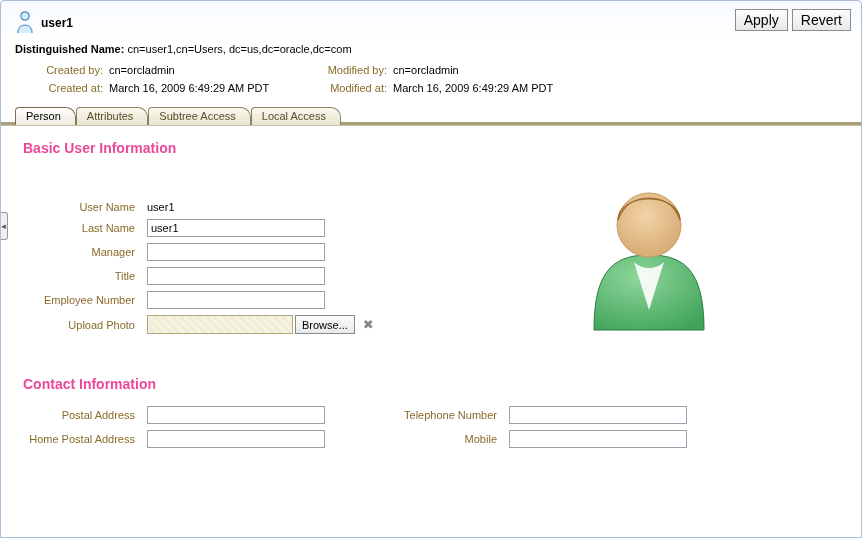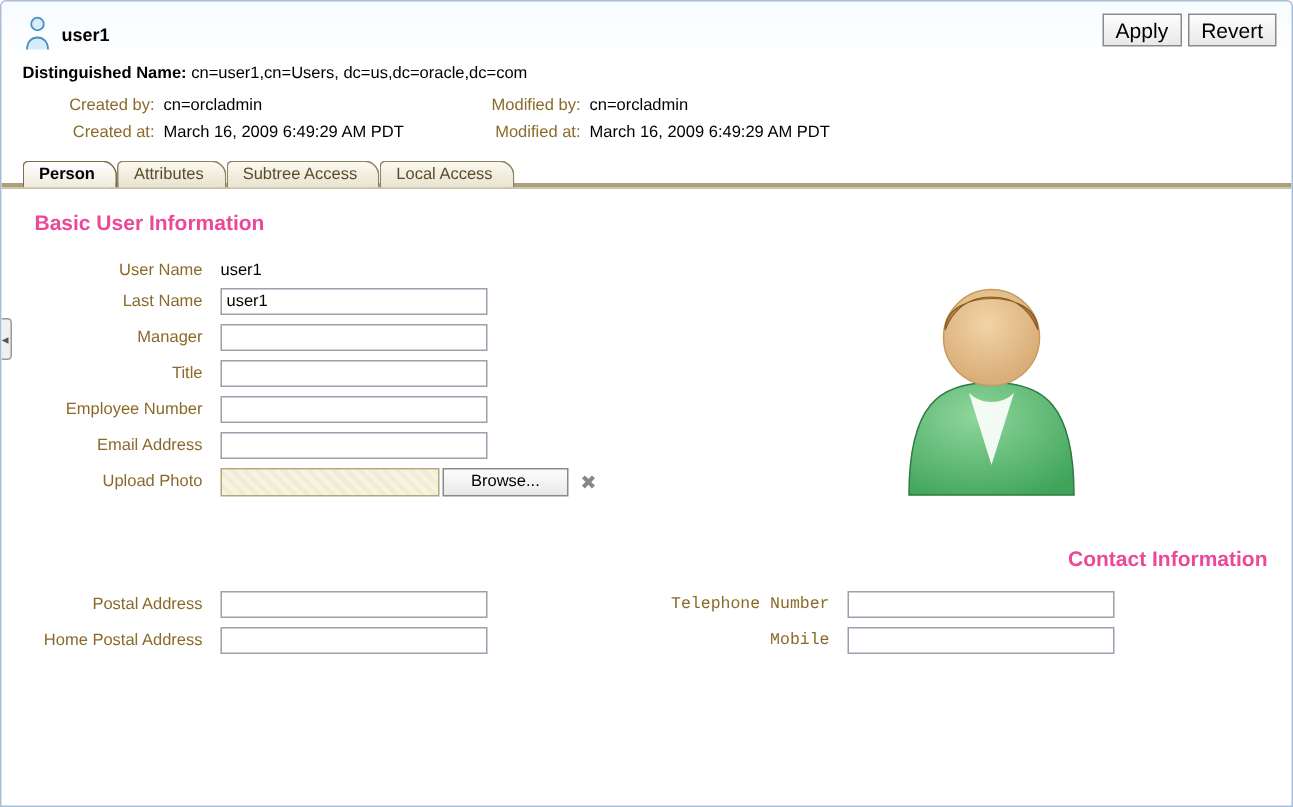--- a/index.html
+++ b/index.html
@@ -86,21 +86,21 @@
     padding: 2px 14px 3px 10px;
     margin-right: 0px;
     background: linear-gradient(to bottom, #fbf9f0, #e8e3cf);
     color: #5a4c2a;
     font-size: 11px;
     cursor: pointer;
   }
   .tab.active {
     background: linear-gradient(to bottom, #fff, #efeadd);
     color: #000;
-    font-weight: bold;
+    font-weight: normal;
     border-color: #7a6f4c;
   }
 
   .content-outer {
     flex: 1;
     display: flex;
     overflow: hidden;
     border-top: 1px solid #c7c1a8;
     position: relative;
   }
@@ -129,25 +129,25 @@
   .content-scroll::-webkit-scrollbar { width: 16px; }
   .content-scroll::-webkit-scrollbar-track { background: #efeef1; border-left:1px solid #dcdce0; }
   .content-scroll::-webkit-scrollbar-thumb { background: linear-gradient(to right,#d9e6f7,#b9cfea); border:1px solid #9bb4d6; border-radius:2px; }
   .content-scroll::-webkit-scrollbar-button { height:16px; background:#eaeef6; border:1px solid #b7c3d5; }
 
   .section-title {
     color: #ec4899;
     font-size: 14px;
     margin: 0 0 14px 6px;
   }
-  .section-title.second { margin-top: 24px; text-align: right; }
+  .section-title.second { margin-top: 36px; }
 
   .basic-wrap {
     display: flex;
-    align-items: center;
+    align-items: flex-end;
   }
   .form-col { flex: 0 0 auto; }
   .avatar-col {
     flex: 1;
     display: flex;
     justify-content: center;
     padding-top: 0;
     padding-left: 80px;
   }
 
@@ -179,37 +179,37 @@
     width: 146px;
     height: 19px;
     border: 1px solid #b0a77a;
     background: repeating-linear-gradient(45deg,#f7f3e1 0 3px,#f1ecd6 3px 6px);
     margin-right: 2px;
   }
   .browse-btn {
     height: 19px;
     border: 1px solid #8a8a8a;
     background: linear-gradient(to bottom,#fdfdfd,#e8e8e8);
-    padding: 0 18px;
+    padding: 0 6px;
     font-size: 11px;
     cursor:pointer;
   }
   .clear-photo {
     margin-left: 8px;
     color: #888;
     font-size: 13px;
     cursor:pointer;
   }
 
   .contact-row {
     display: flex;
-    gap: 120px;
+    gap: 64px;
   }
   .contact-col .frow .flabel { width: 130px; }
-  .contact-col.right .frow .flabel { width: 120px; font-family: Liberation Mono, monospace; }
+  .contact-col.right .frow .flabel { width: 120px; }
   .big-avatar svg { display:block; }
   .spacer40 { height:40px; }
 </style>
 </head>
 <body>
 
 <div class="window">
 
   <div class="header-bar">
     <div class="title-wrap">
@@ -283,24 +283,20 @@
           <div class="frow">
             <span class="flabel">Manager</span>
             <input class="finput" value="" style="">
           </div>
           <div class="frow">
             <span class="flabel">Title</span>
             <input class="finput" value="" style="">
           </div>
           <div class="frow">
             <span class="flabel">Employee Number</span>
-            <input class="finput" value="" style="">
-          </div>
-          <div class="frow">
-            <span class="flabel">Email Address</span>
             <input class="finput" value="" style="">
           </div>
           <div class="frow">
             <span class="flabel">Upload Photo</span>
             <div class="upload-box"></div>
             <button class="browse-btn">Browse...</button>
             <span class="clear-photo">✖</span>
           </div>
         </div>
 

